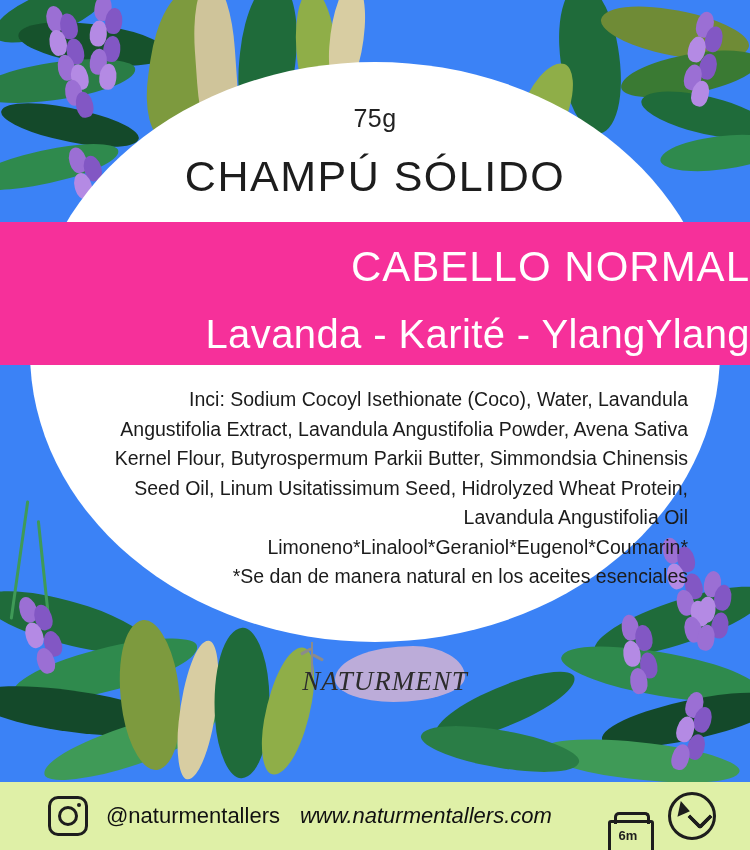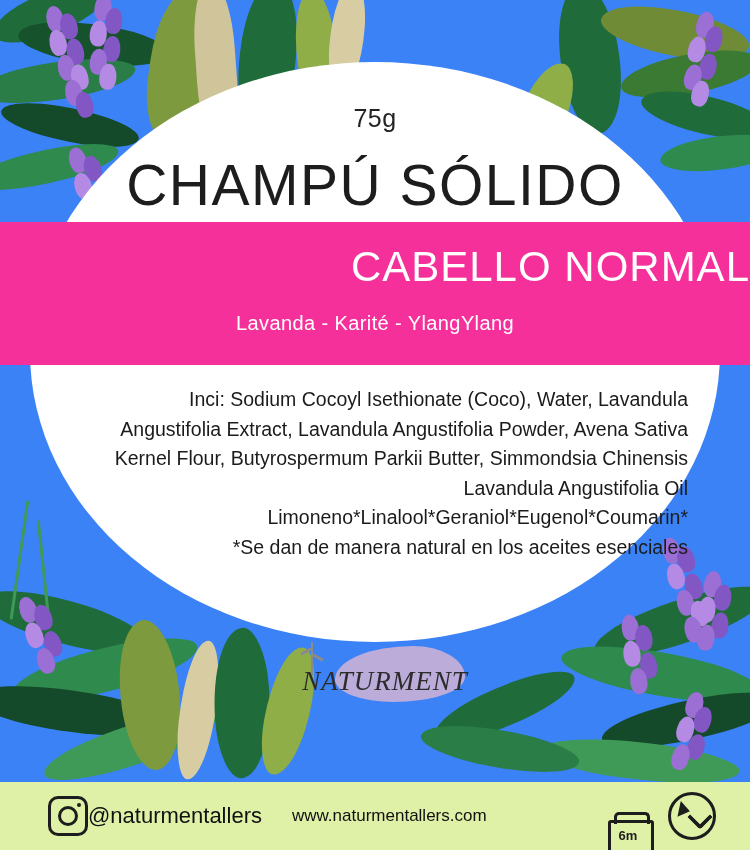--- a/index.html
+++ b/index.html
@@ -64,21 +64,21 @@
     font-size: 25px;
     color: #222;
     letter-spacing: 0.5px;
   }
   .title-main {
     position: absolute;
     z-index: 9;
     top: 152px;
     left: 0; right: 0;
     text-align: center;
-    font-size: 57px;
+    font-size: 43px;
     letter-spacing: 1.5px;
     color: #1d1d1d;
     font-weight: 400;
   }
 
   
   .pink-band {
     position: absolute;
     z-index: 8;
     left: 0;
@@ -95,22 +95,22 @@
     text-align: right;
     font-size: 42px;
     color: #ffffff;
     letter-spacing: 1px;
   }
   .band-sub {
     position: absolute;
     z-index: 9;
     top: 312px;
     left: 0; right: 0;
-    text-align: center;
-    font-size: 20px;
+    text-align: right;
+    font-size: 40px;
     color: #ffffff;
     letter-spacing: 0.4px;
   }
 
   
   .inci {
     position: absolute;
     z-index: 9;
     top: 385px;
     left: 62px;
@@ -196,27 +196,29 @@
   }
   .ig-icon::after {
     content: "";
     position: absolute;
     right: 4px; top: 4px;
     width: 4px; height: 4px;
     background: #1d1d1d;
     border-radius: 50%;
   }
   .handle {
+    margin-left: 18px;
     font-size: 22px;
     color: #111;
   }
   .website {
-    margin-left: 30px;
-    font-size: 17px;
+    margin-left: 20px;
+    font-size: 22px;
     color: #111;
+    font-style: italic;
   }
   .footer-icons {
     margin-left: auto;
     margin-right: 34px;
     display: flex;
     align-items: center;
     gap: 18px;
   }
   .pao {
     width: 44px; height: 40px;
@@ -411,20 +413,21 @@
   <div class="title-main">CHAMPÚ SÓLIDO</div>
 
   <div class="pink-band"></div>
   <div class="band-title">CABELLO NORMAL</div>
   <div class="band-sub">Lavanda - Karité - YlangYlang</div>
 
   <div class="inci">
     <span class="line">Inci: Sodium Cocoyl Isethionate (Coco), Water, Lavandula</span>
     <span class="line">Angustifolia Extract, Lavandula Angustifolia Powder, Avena Sativa</span>
     <span class="line">Kernel Flour, Butyrospermum Parkii Butter, Simmondsia Chinensis</span>
+    <span class="line">Seed Oil, Linum Usitatissimum Seed, Hidrolyzed Wheat Protein,</span>
     <span class="line">Lavandula Angustifolia Oil</span>
     <span class="line">Limoneno*Linalool*Geraniol*Eugenol*Coumarin*</span>
     <span class="line">*Se dan de manera natural en los aceites esenciales</span>
   </div>
 
   <div class="brand">
     <div class="brand-splash"></div>
     <div class="brand-sprig"></div>
     <div class="brand-name">NATURMENT</div>
   </div>

